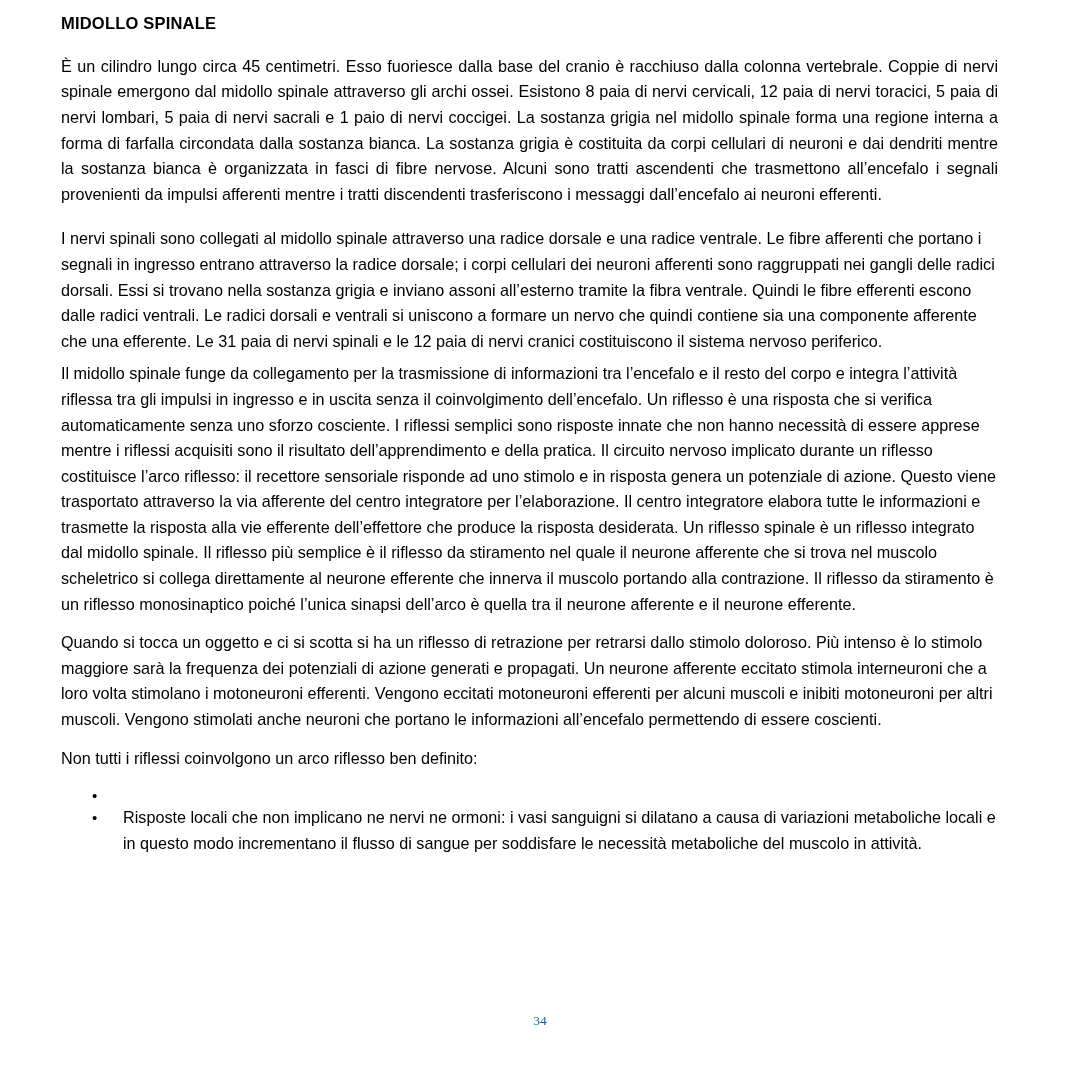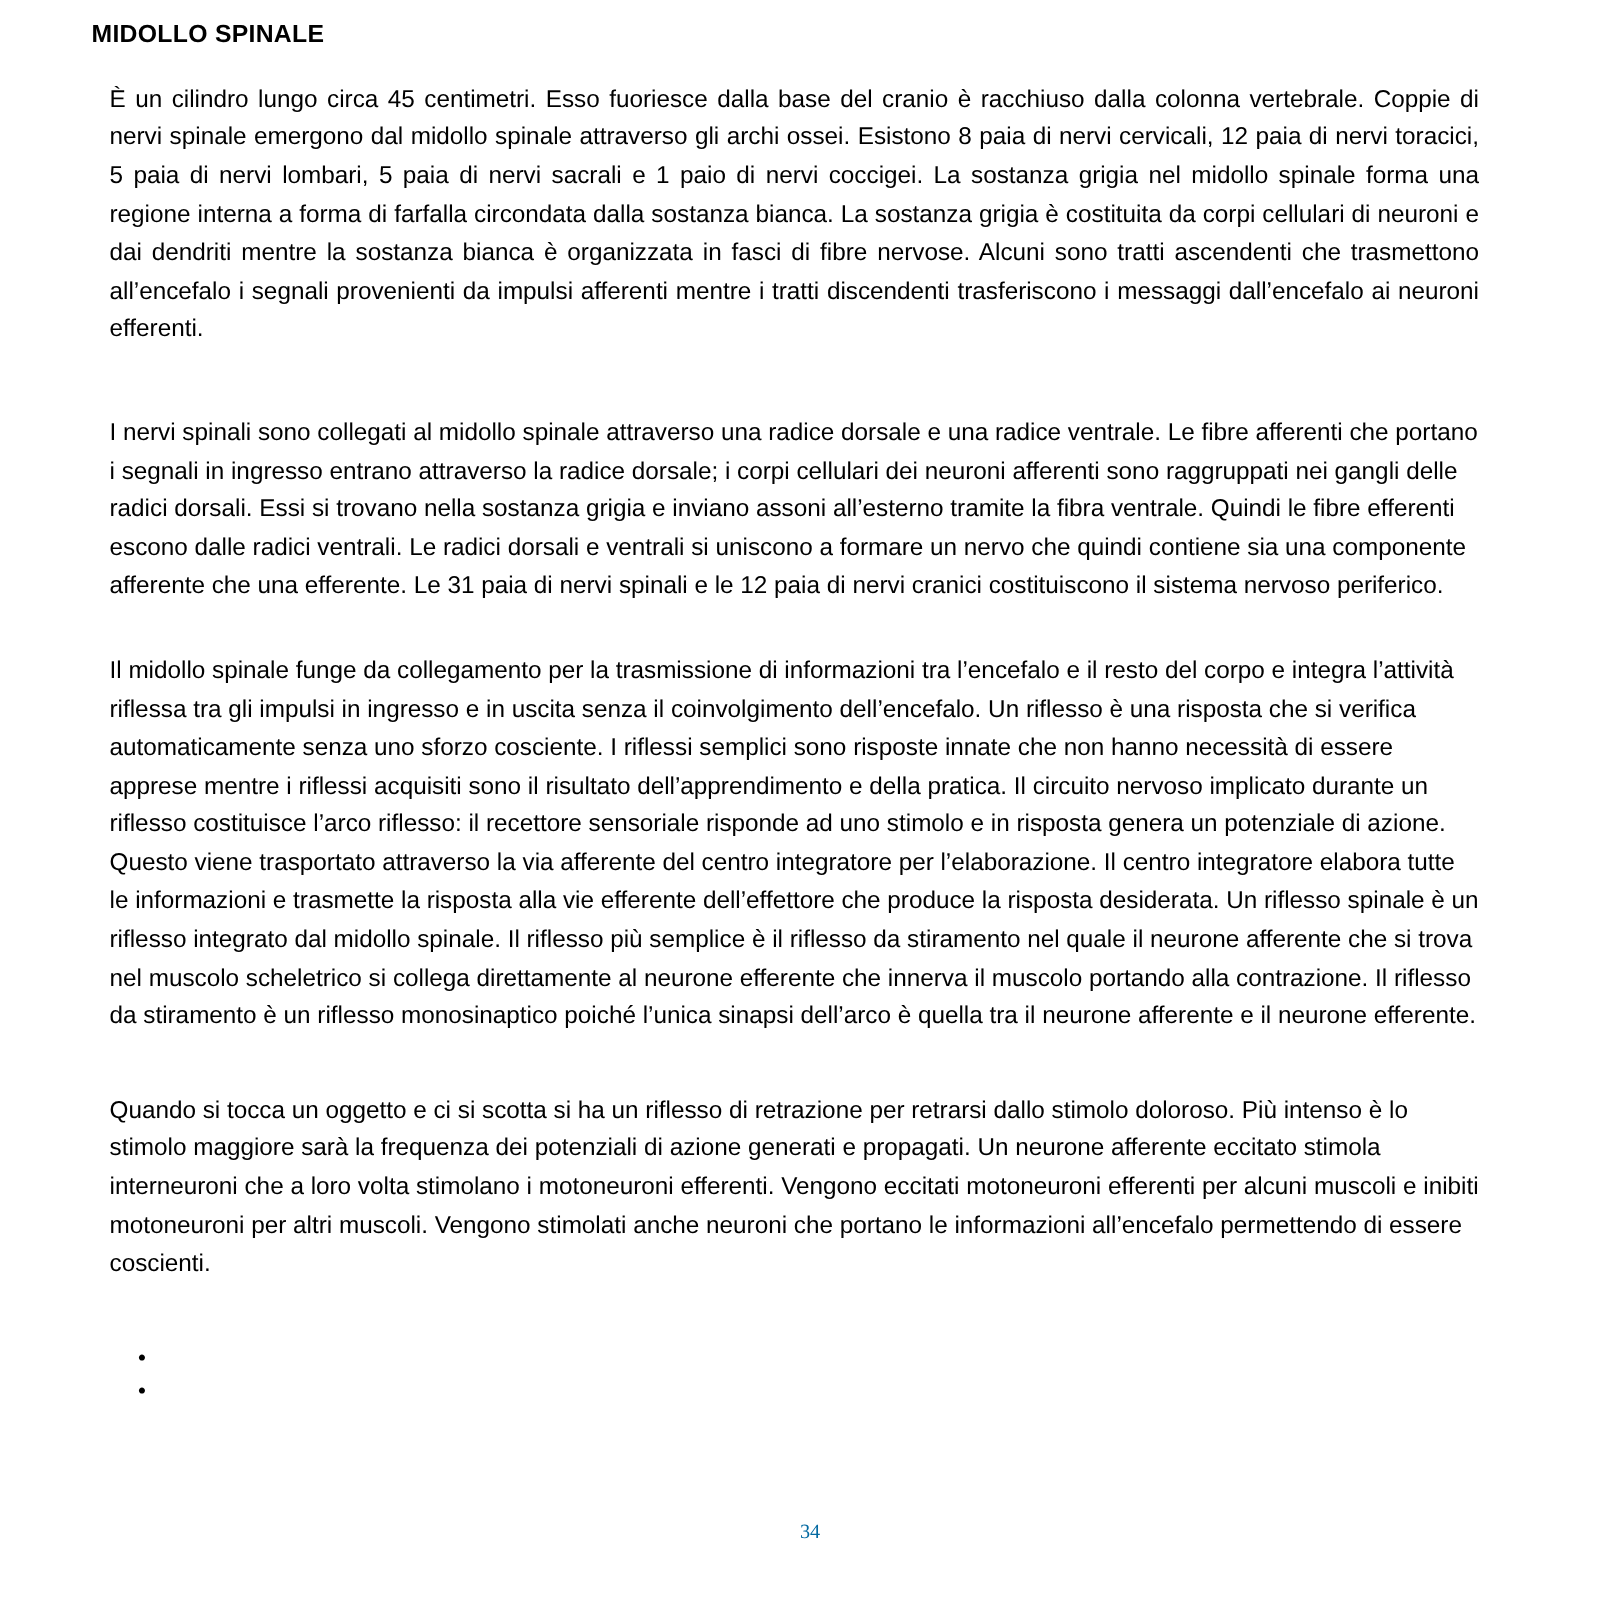--- a/index.html
+++ b/index.html
@@ -26,21 +26,21 @@
   .doc-title {
     font-size: 16.5px;
     font-weight: bold;
     letter-spacing: 0.2px;
     margin: 0 0 20px 0;
     line-height: 1.2;
   }
   .para {
     font-size: 16.2px;
     line-height: 25.6px;
-    margin: 12px;
+    margin: 0;
     text-align: left;
   }
   .para.justified {
     text-align: justify;
     text-justify: inter-word;
   }
   .gap-lg { height: 19px; }
   .gap-md { height: 13px; }
   .gap-sm { height: 7px; }
   .gap-bullets { height: 34px; }
@@ -95,27 +95,29 @@
   <div class="gap-sm"></div>
 
   <p class="para">Il midollo spinale funge da collegamento per la trasmissione di informazioni tra l’encefalo e il resto del corpo e integra l’attività riflessa tra gli impulsi in ingresso e in uscita senza il coinvolgimento dell’encefalo. Un riflesso è una risposta che si verifica automaticamente senza uno sforzo cosciente. I riflessi semplici sono risposte innate che non hanno necessità di essere apprese mentre i riflessi acquisiti sono il risultato dell’apprendimento e della pratica. Il circuito nervoso implicato durante un riflesso costituisce l’arco riflesso: il recettore sensoriale risponde ad uno stimolo e in risposta genera un potenziale di azione. Questo viene trasportato attraverso la via afferente del centro integratore per l’elaborazione. Il centro integratore elabora tutte le informazioni e trasmette la risposta alla vie efferente dell’effettore che produce la risposta desiderata. Un riflesso spinale è un riflesso integrato dal midollo spinale. Il riflesso più semplice è il riflesso da stiramento nel quale il neurone afferente che si trova nel muscolo scheletrico si collega direttamente al neurone efferente che innerva il muscolo portando alla contrazione. Il riflesso da stiramento è un riflesso monosinaptico poiché l’unica sinapsi dell’arco è quella tra il neurone afferente e il neurone efferente.</p>
 
   <div class="gap-md"></div>
 
   <p class="para">Quando si tocca un oggetto e ci si scotta si ha un riflesso di retrazione per retrarsi dallo stimolo doloroso. Più intenso è lo stimolo maggiore sarà la frequenza dei potenziali di azione generati e propagati. Un neurone afferente eccitato stimola interneuroni che a loro volta stimolano i motoneuroni efferenti. Vengono eccitati motoneuroni efferenti per alcuni muscoli e inibiti motoneuroni per altri muscoli. Vengono stimolati anche neuroni che portano le informazioni all’encefalo permettendo di essere coscienti.</p>
 
   <div class="gap-md"></div>
 
+  <p class="para">Non tutti i riflessi coinvolgono un arco riflesso ben definito:</p>
 
   <div class="gap-bullets"></div>
 
   <ul class="bullet-list">
     <li class="bullet-item">
       <span class="marker">•</span>
     </li>
     <li class="bullet-item raised-marker">
       <span class="marker">•</span>
+      <span>Risposte locali che non implicano ne nervi ne ormoni: i vasi sanguigni si dilatano a causa di variazioni metaboliche locali e in questo modo incrementano il flusso di sangue per soddisfare le necessità metaboliche del muscolo in attività.</span>
     </li>
   </ul>
 
   <div class="page-number">34</div>
 
 </div>
 
 </body></html>

